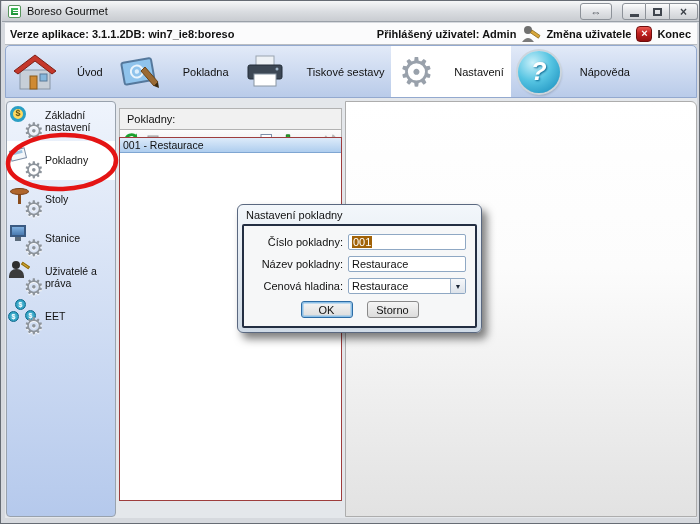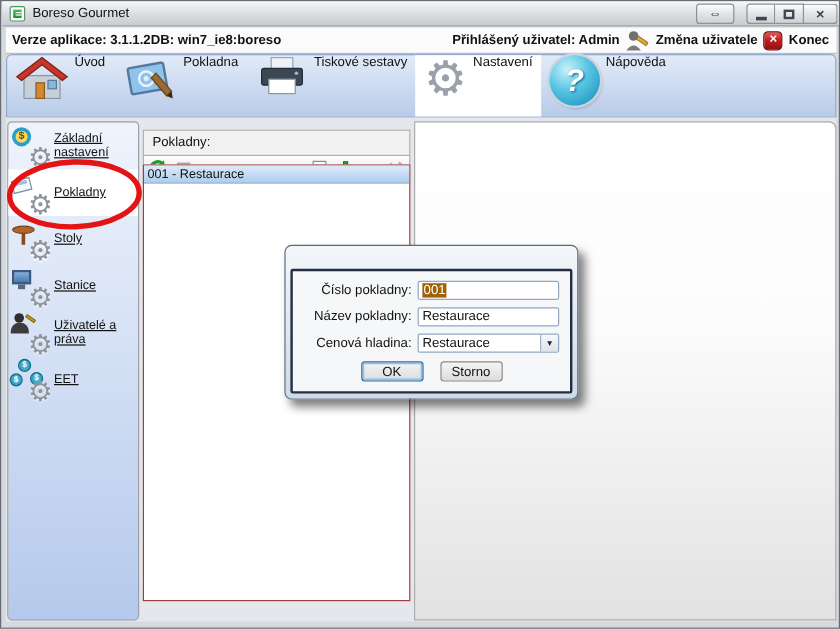--- a/index.html
+++ b/index.html
@@ -23,35 +23,35 @@
 
   
   #infobar{left:4px;top:22px;width:692px;height:22px;background:#fbfbfc;border-bottom:1px solid #b9bdc2;display:flex;align-items:center;font-weight:bold;}
   #infobar .ver{margin-left:5px;}
   #infobar .db{}
   #info-right{margin-left:auto;display:flex;align-items:center;gap:5px;padding-right:6px;}
   #icon-konec{width:16px;height:16px;border-radius:4px;background:linear-gradient(#ea5a52,#c02020 45%,#941010);border:1px solid #6e0c0c;color:#fff;display:flex;align-items:center;justify-content:center;font-size:11px;font-weight:bold;line-height:1;}
 
   
   #tabbar{left:4px;top:44px;width:692px;height:53px;background:linear-gradient(#e2eaf8,#b9cbe9);border:1px solid #93a9cf;border-radius:5px 5px 0 0;display:flex;align-items:stretch;}
-  .tab{display:flex;gap:5px;padding:0 7px;cursor:default;}
+  .tab{display:flex;align-items:center;gap:20px;padding:0 7px;cursor:default;}
   .tab.sel{background:#fff;}
   .tab .lbl{white-space:nowrap;}
   .gear-big{font-size:40px;color:#99a1ab;line-height:1;text-shadow:1px 1px 1px #fff;}
   #help-circle{width:42px;height:42px;border-radius:50%;background:radial-gradient(circle at 35% 28%,#c9f0fa,#55c4e2 45%,#1389ba);box-shadow:0 0 0 2px #ccd5dd,1px 2px 3px rgba(0,0,0,.3);display:flex;align-items:center;justify-content:center;}
   #help-circle span{color:#fff;font-size:26px;font-weight:bold;font-style:italic;text-shadow:1px 1px 2px #0a6a94;}
 
   
   #mainbg{left:4px;top:97px;width:692px;height:420px;background:#e4e7eb;}
 
   
   #sidebar{left:5px;top:100px;width:110px;height:416px;background:linear-gradient(#eff4fc,#b5c9ec);border:1px solid #99a2ad;border-radius:4px;}
   .side-item{display:flex;align-items:center;height:39px;padding-left:2px;gap:2px;}
   .side-item.sel{background:#fff;}
-  .side-item .lbl{font-size:10.5px;line-height:1.05;text-decoration:underline;}
+  .side-item .lbl{font-size:10.5px;line-height:1.05;}
   .sicon{position:relative;width:34px;height:36px;flex:0 0 34px;}
   .sicon .g{position:absolute;right:-1px;bottom:-3px;font-size:23px;line-height:1;color:#8d949c;text-shadow:0 1px 1px #fff;}
   .acc-coin{position:absolute;left:1px;top:2px;width:16px;height:16px;border-radius:50%;background:#ffd95e;border:3px solid #2b9fc4;color:#6a5410;font-size:9px;font-weight:bold;display:flex;align-items:center;justify-content:center;line-height:1;}
   .acc-calc{position:absolute;left:1px;top:6px;width:16px;height:11px;background:#f4f7fa;border:1px solid #7d8ea6;transform:rotate(-14deg);}
   .acc-calc::before{content:"";position:absolute;left:2px;top:1px;width:10px;height:3px;background:#9cc2e0;}
   .acc-table{position:absolute;left:1px;top:6px;width:19px;height:7px;background:#b0662c;border:1px solid #7a3f16;border-radius:50%;}
   .acc-tableleg{position:absolute;left:9px;top:13px;width:3px;height:9px;background:#8a4c1c;}
   .acc-mon{position:absolute;left:1px;top:4px;width:16px;height:12px;background:linear-gradient(#7fb0e0,#4a7ab0);border:2px solid #3a5a82;}
   .acc-monstand{position:absolute;left:6px;top:16px;width:6px;height:4px;background:#5a6a7a;}
   .acc-head{position:absolute;left:3px;top:1px;width:8px;height:8px;border-radius:50%;background:#2e2e2e;}
@@ -277,20 +277,23 @@
   </div>
   <div id="listbox" class="abs">
     <div class="listrow">
       <span>001 - Restaurace</span>
     </div>
   </div>
 
   <div id="rightpanel" class="abs"></div>
 
   <div id="dialog" class="abs">
+    <div id="dlg-title">
+      <span>Nastavení pokladny</span>
+    </div>
     <div id="dlg-body">
       <div class="dlg-row" style="top:8px;">
         <span class="flabel">Číslo pokladny:</span>
         <div class="finput">
           <span class="sel-text">001</span>
         </div>
       </div>
       <div class="dlg-row" style="top:30px;">
         <span class="flabel">Název pokladny:</span>
         <div class="finput">

